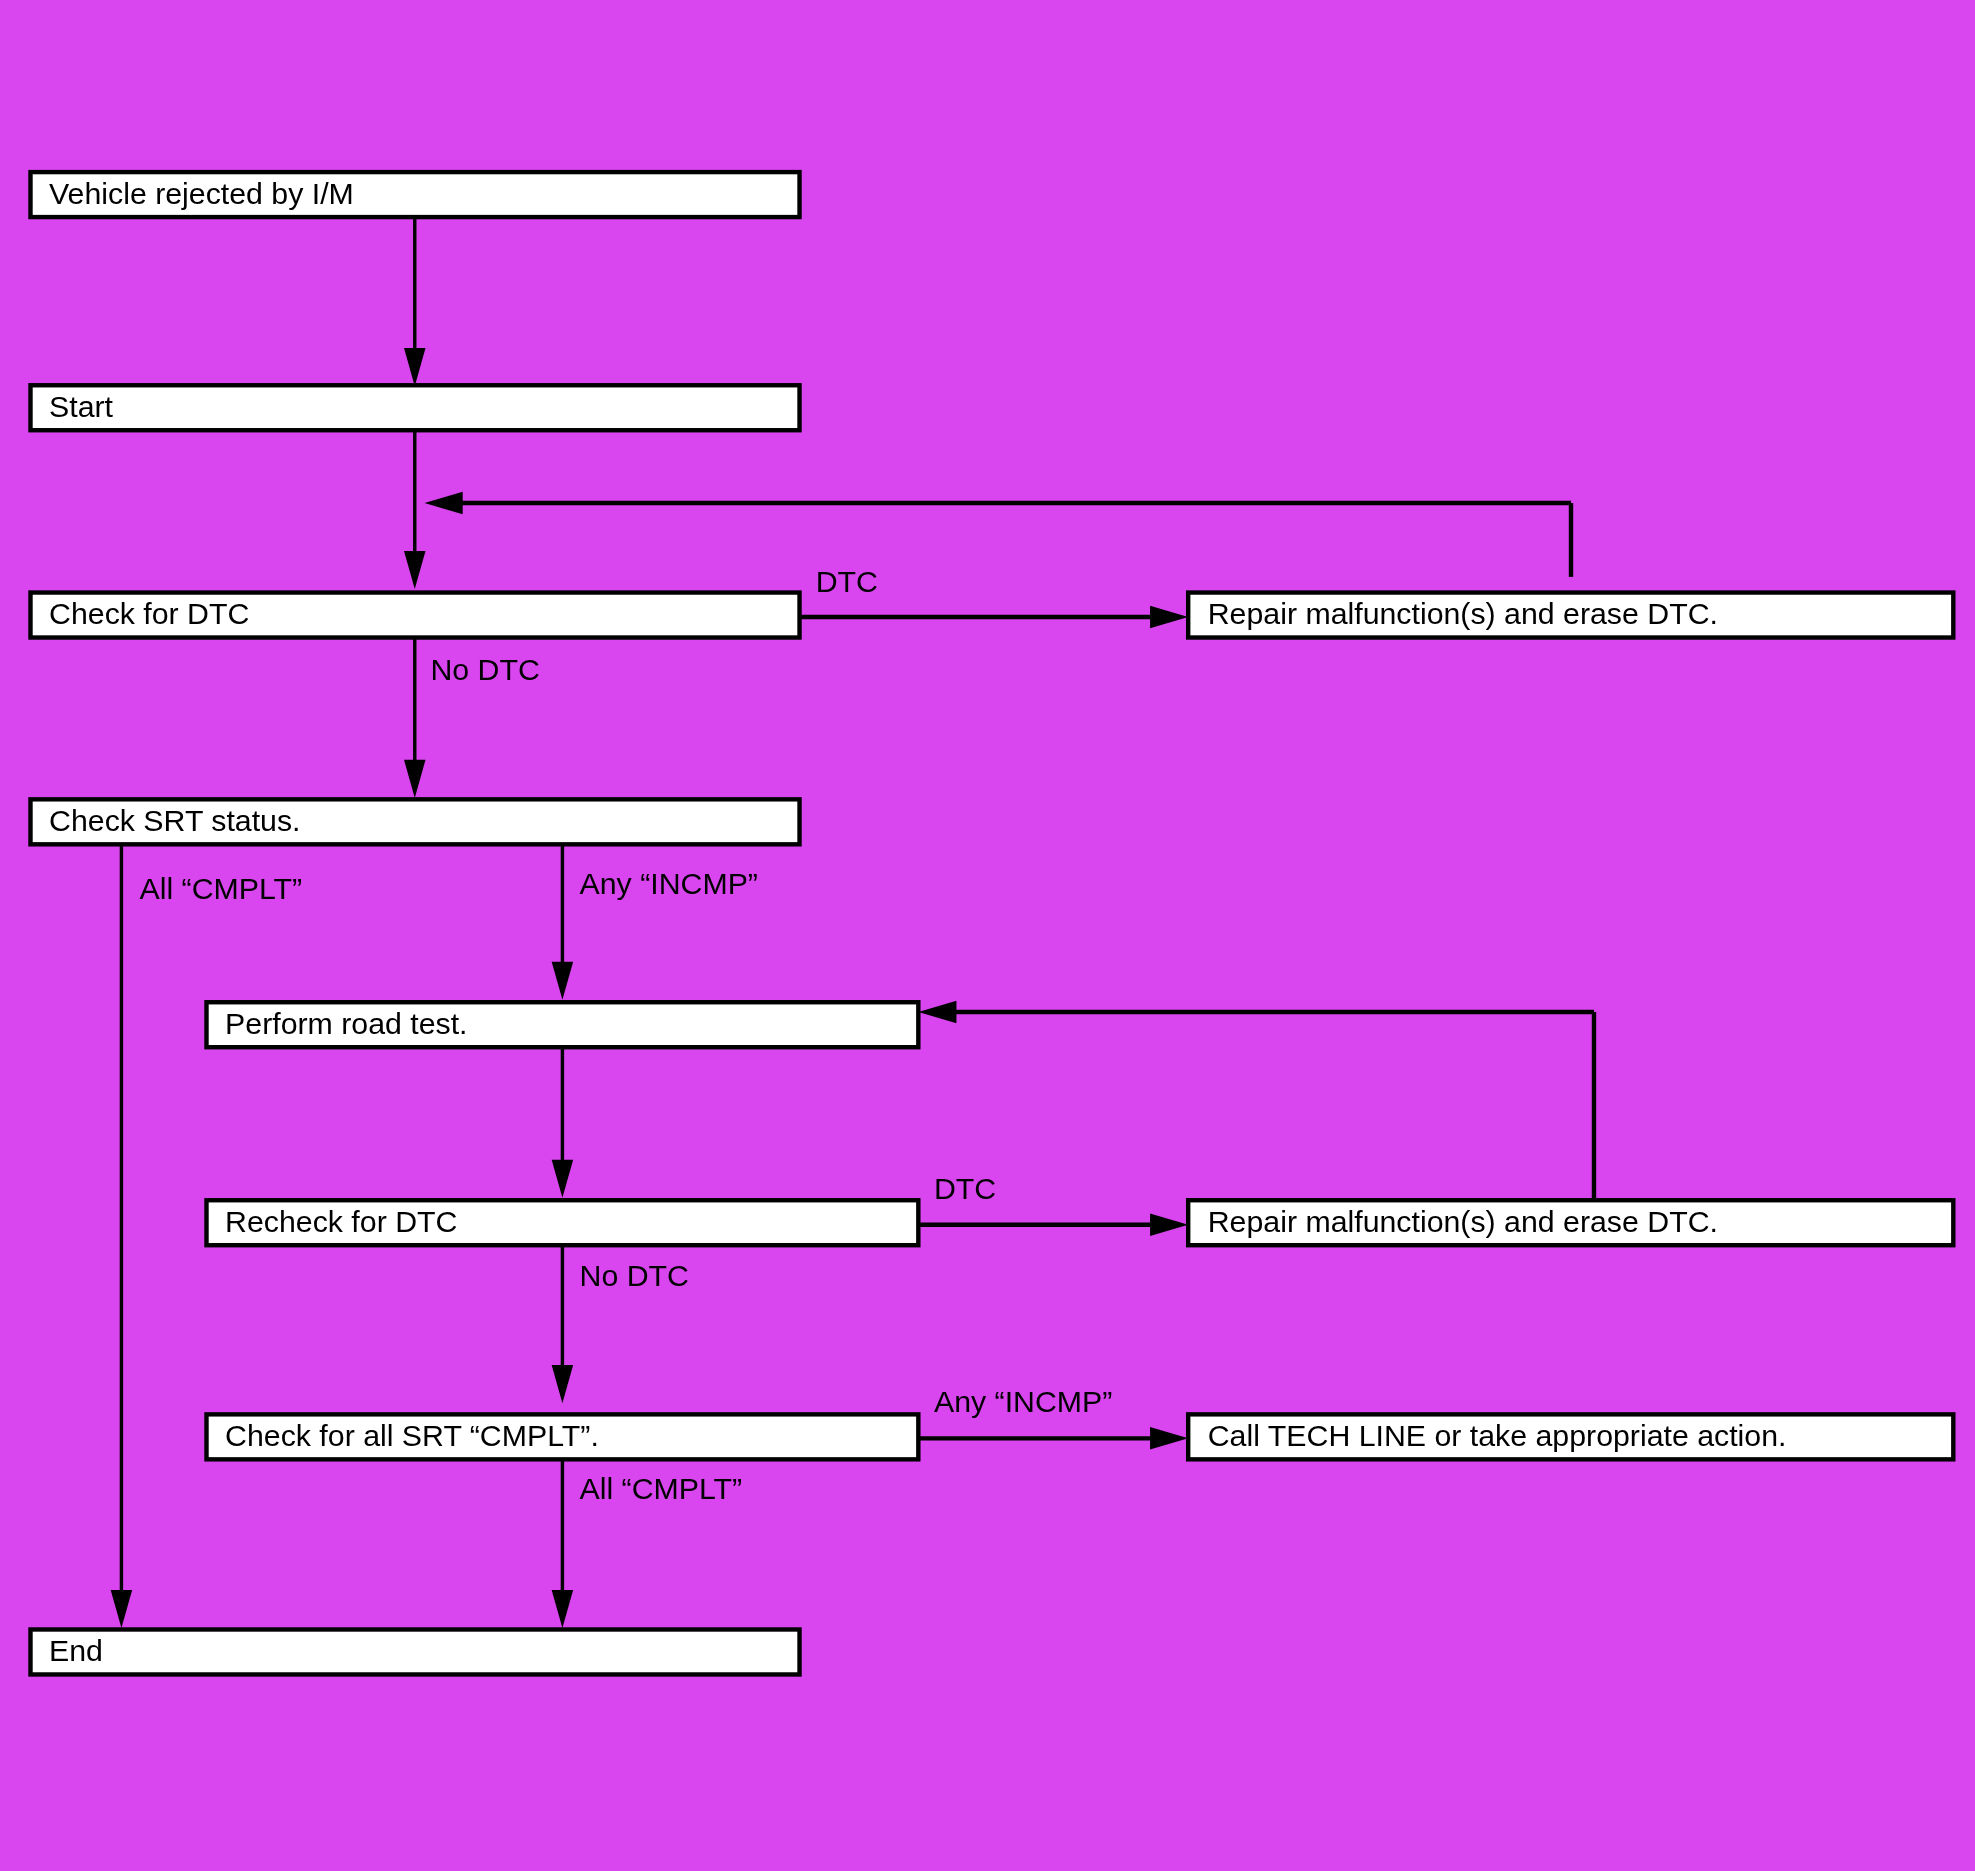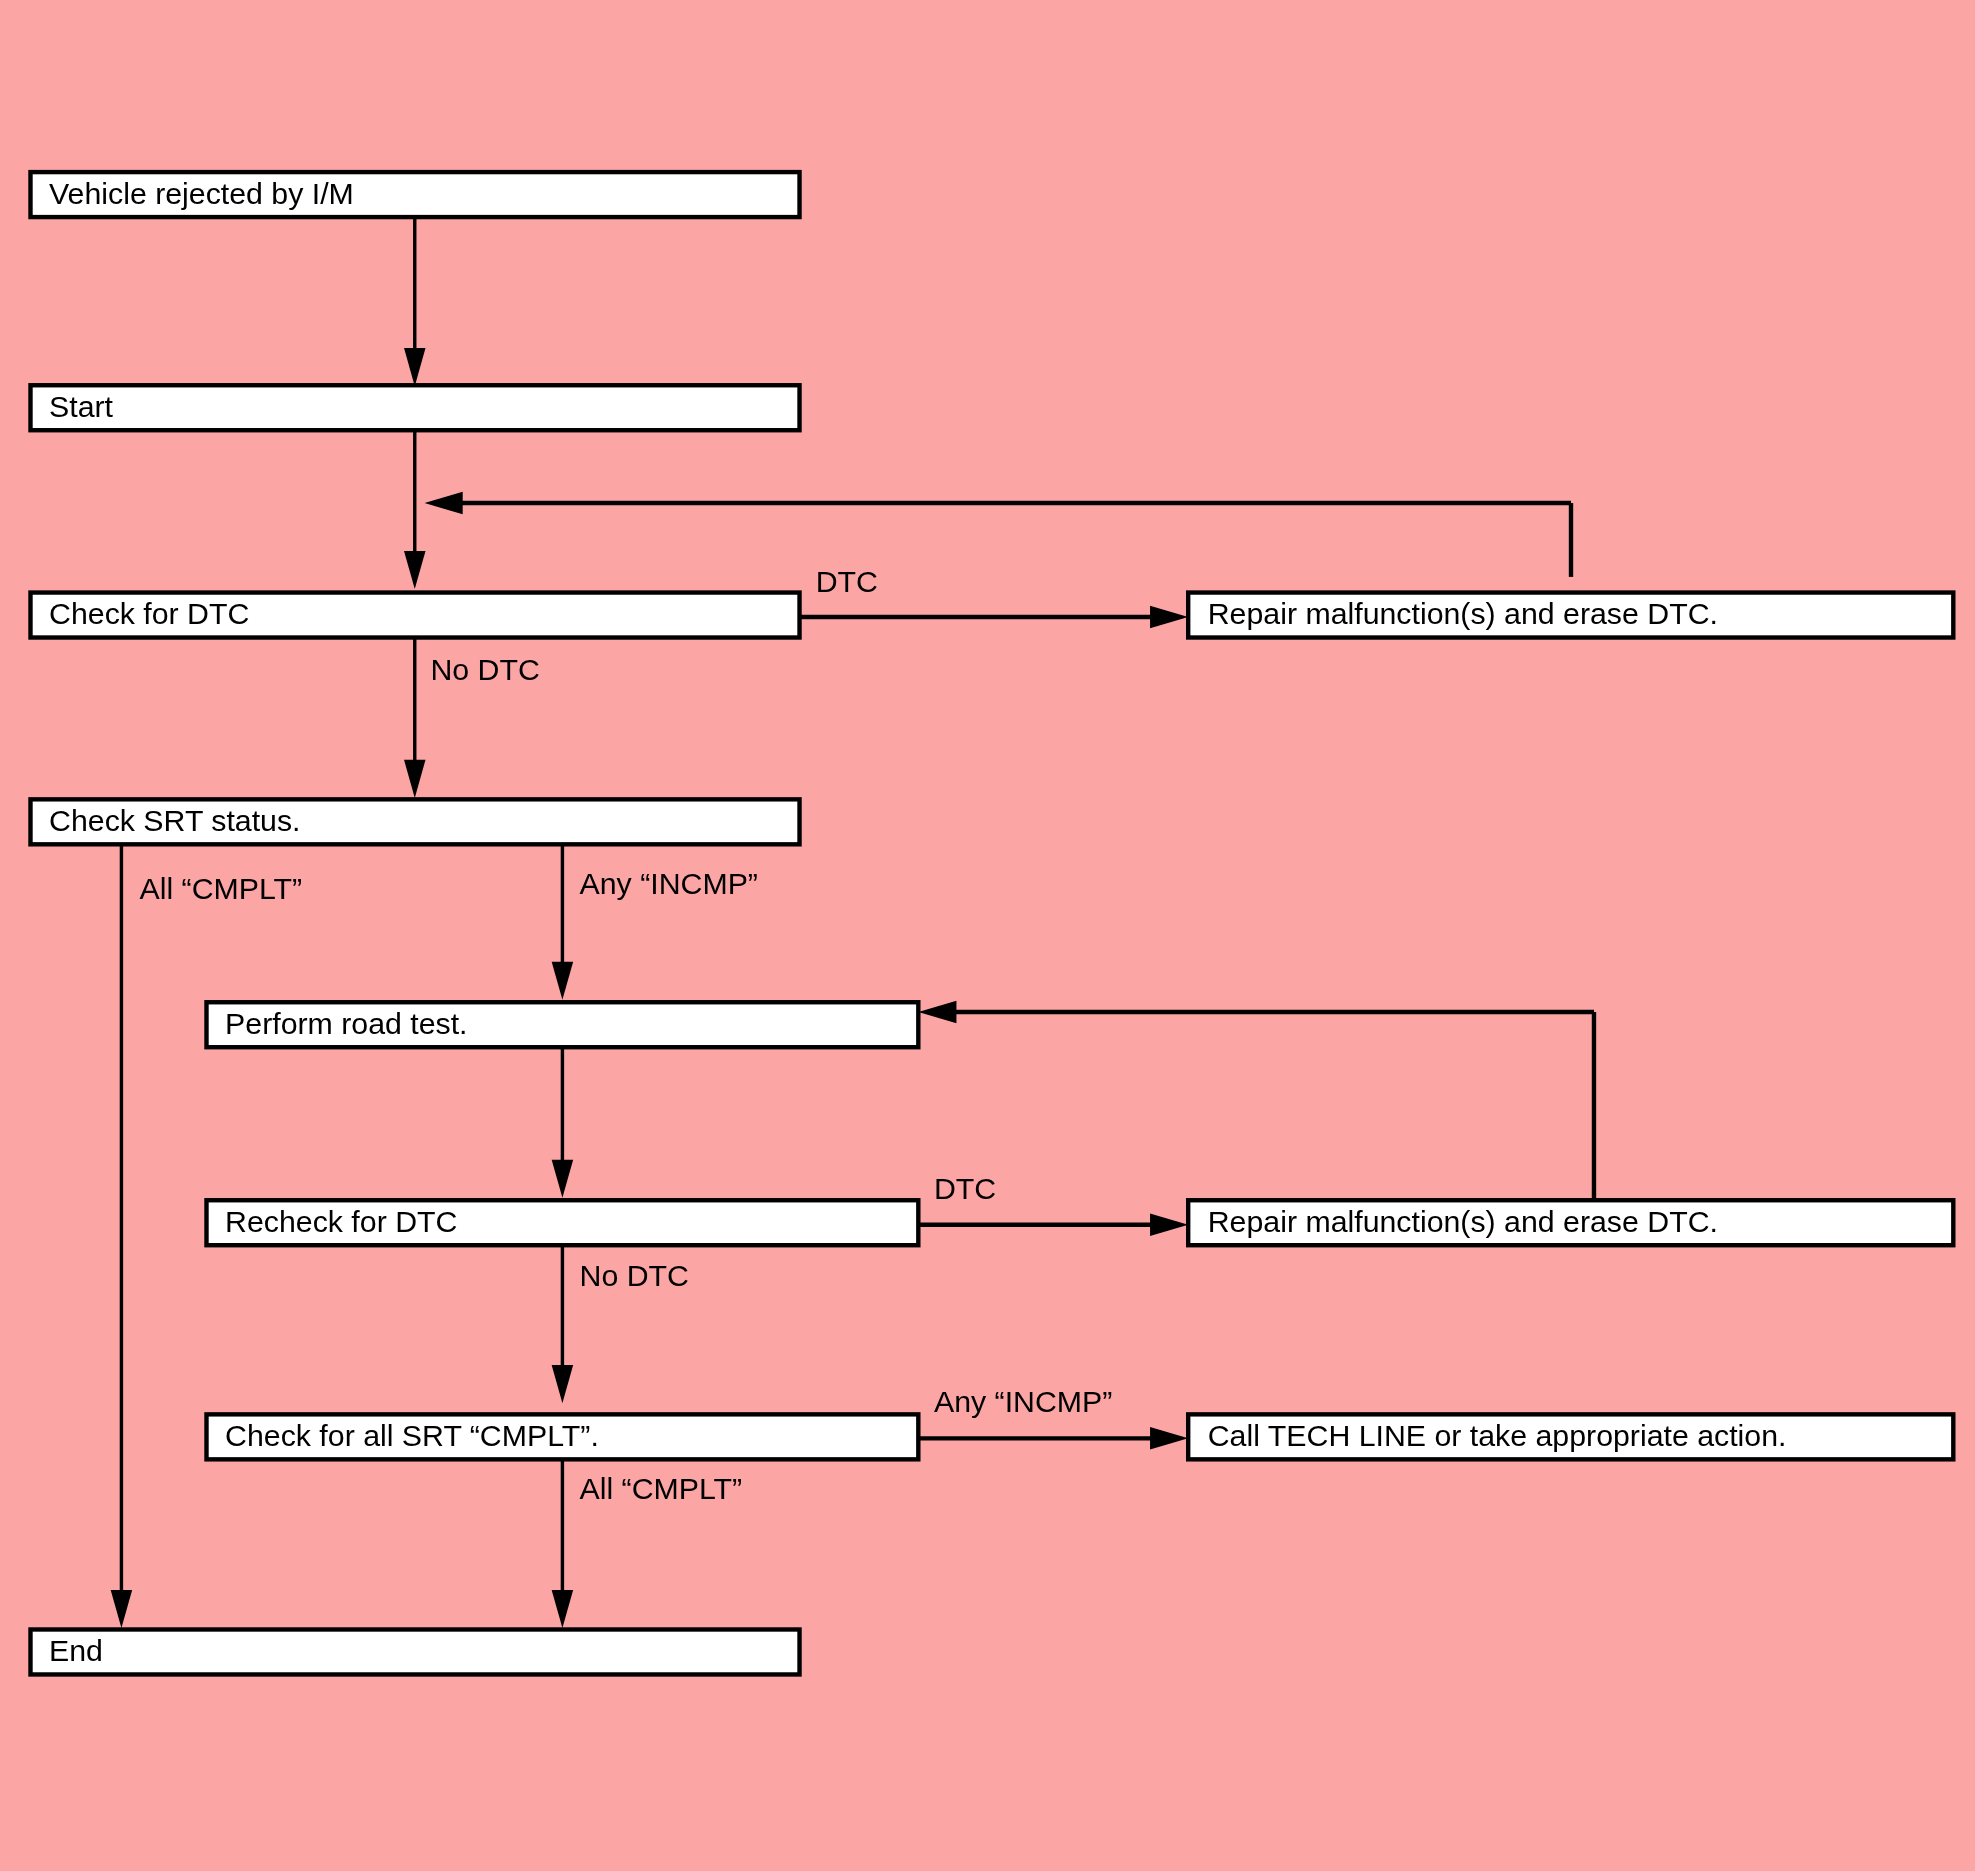--- a/index.html
+++ b/index.html
@@ -8,21 +8,21 @@
     padding: 0;
     background: #ffffff;
   }
   body {
     font-family: "Liberation Sans", sans-serif;
   }
   #diagram-root {
     position: relative;
     width: 1975px;
     height: 1871px;
-    background: #fca5a5;
+    background: #d946ef;
     overflow: hidden;
   }
   svg.flow-canvas {
     position: absolute;
     top: 0;
     left: 0;
     width: 1975px;
     height: 1871px;
     display: block;
   }

